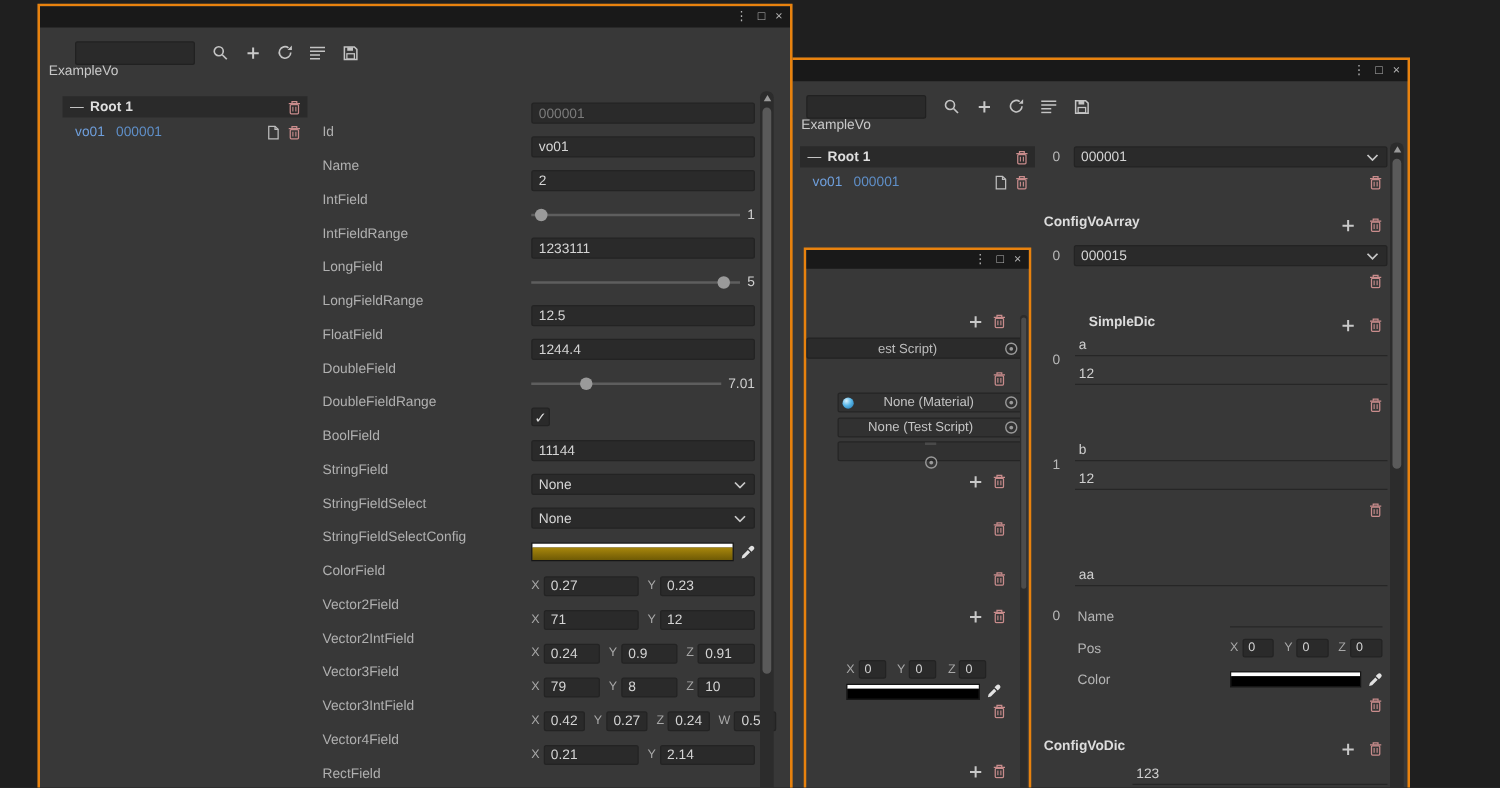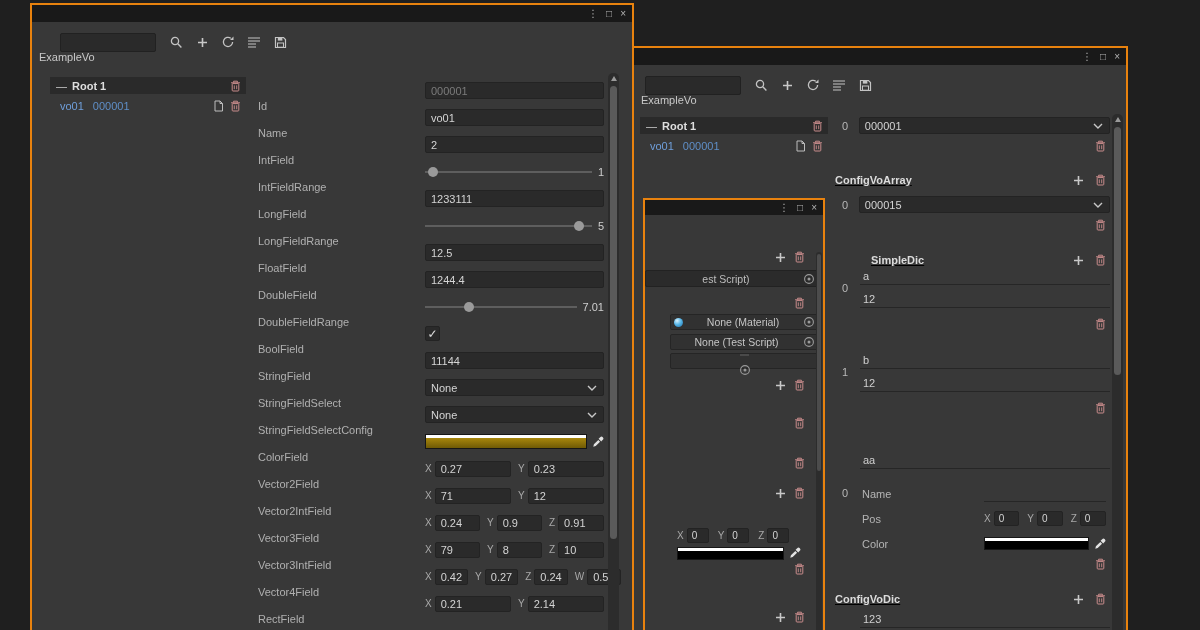--- a/index.html
+++ b/index.html
@@ -80,21 +80,21 @@
   .sb-arrow { width:0; height:0; border-left:3.5px solid transparent; border-right:3.5px solid transparent;
               border-bottom:5px solid #9a9a9a; margin:3px auto 0; }
   .sb-thumb { position:absolute; left:2px; right:2px; background:#5a5a5a; border-radius:4px; }
   #main-window  .sb-thumb { top:13px; height:80%; }
   #right-window .sb-thumb { top:13px; height:47%; }
   #middle-window .sb-thumb { left:1px; right:1px; top:2px; height:40%; background:#4c4c4c; }
 
   
   .rpanel { position:absolute; left:200px; top:0; width:276px; height:100%; font-size:11px; }
   .rpanel > div, .rpanel > span { position:absolute; }
-  .sec-header { left:0; right:0; height:16px; display:flex; align-items:center; padding:0 4px 0 1px;text-decoration:underline; }
+  .sec-header { left:0; right:0; height:16px; display:flex; padding:0 4px 0 1px; }
   .sec-title { font-weight:bold; color:#dcdcdc; flex:1; }
   .hdr-icons { display:flex; gap:11px; align-items:center; }
   .idx { color:#b8b8b8; font-size:11px; }
   .dd-row { left:0; right:0; display:flex; align-items:center; padding-left:8px; }
   .dd-row .idx { width:18px; }
   .trash-row { left:0; right:0; display:flex; justify-content:flex-end; padding-right:4px; }
   .kv-row { left:0; right:0; display:flex; align-items:center; padding-left:8px; }
   .kv-row .idx { width:18px; }
   .kv-col { flex:1; display:flex; flex-direction:column; gap:6px; }
   .ufield { height:17px; line-height:16px; color:#cfcfcf; border-bottom:1px solid #262626;
@@ -685,21 +685,21 @@
           <span class="icn">
             <svg width="11" height="12" viewBox="0 0 11 12">
               <path d="M1 2.8h9" stroke="#C98C8C" stroke-width="1"></path>
               <path d="M3.6 2.5V1.2h3.8v1.3" fill="none" stroke="#C98C8C"></path>
               <rect x="2.2" y="3.6" width="6.6" height="7.4" rx="0.8" fill="none" stroke="#C98C8C"></rect>
               <path d="M4.3 5.4v3.8M6.7 5.4v3.8" stroke="#C98C8C" stroke-width="0.9"></path>
             </svg>
           </span>
         </div>
       </div>
-      <div class="vo-keyrow" style="top: 563px;">
+      <div class="vo-keyrow" style="top: 563px; margin-left: 46px;">
         <div class="ufield">123</div>
       </div>
     </div>
   <div class="vscroll">
     <div class="sb-arrow"></div>
     <div class="sb-thumb"></div>
   </div>
 </div>
 
 <div class="window" id="middle-window">

